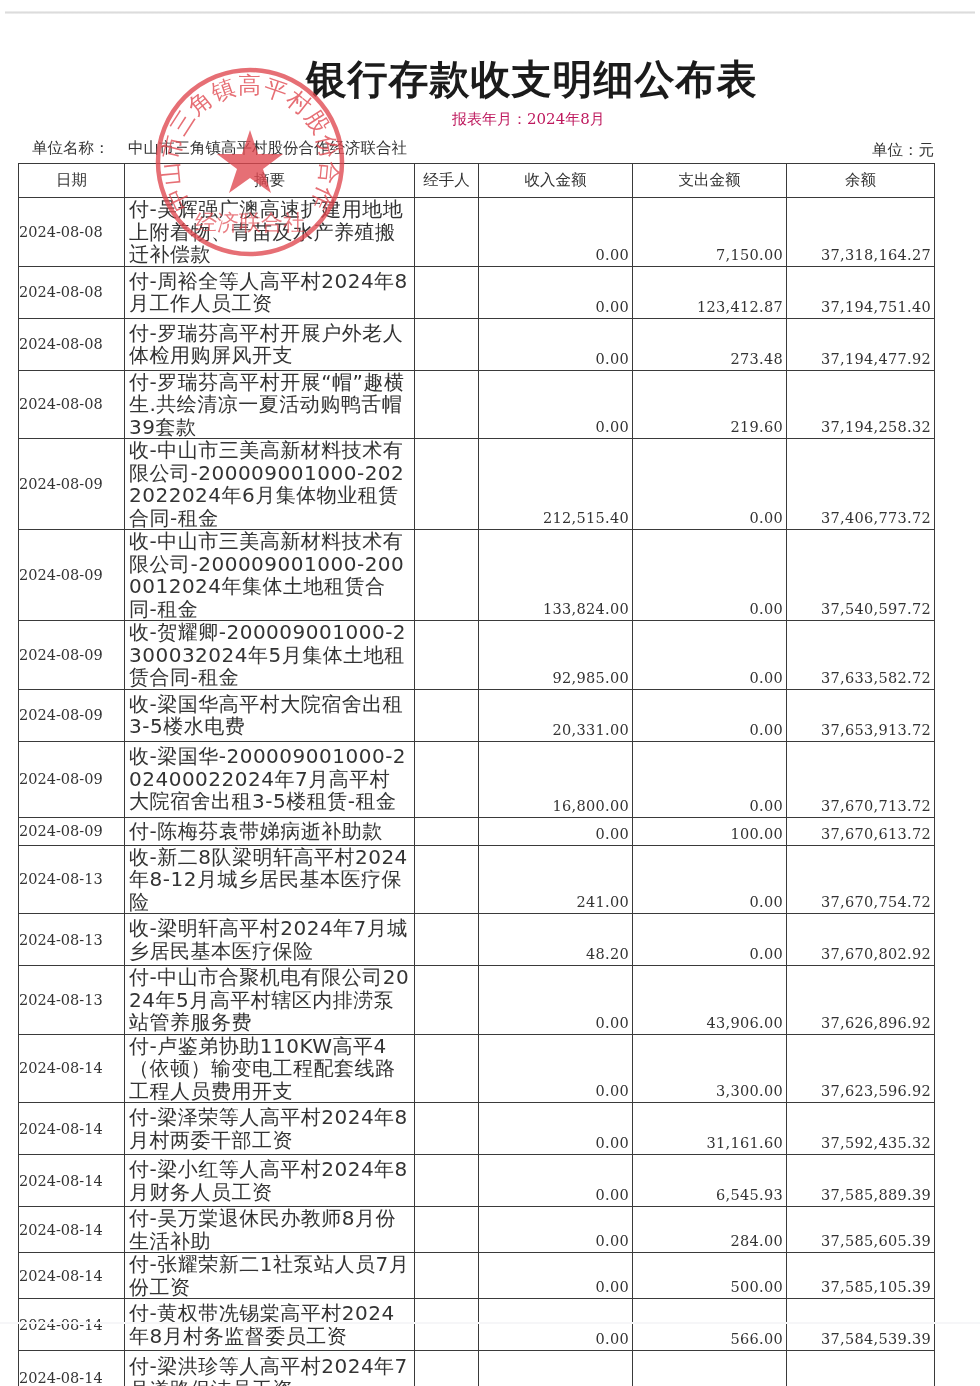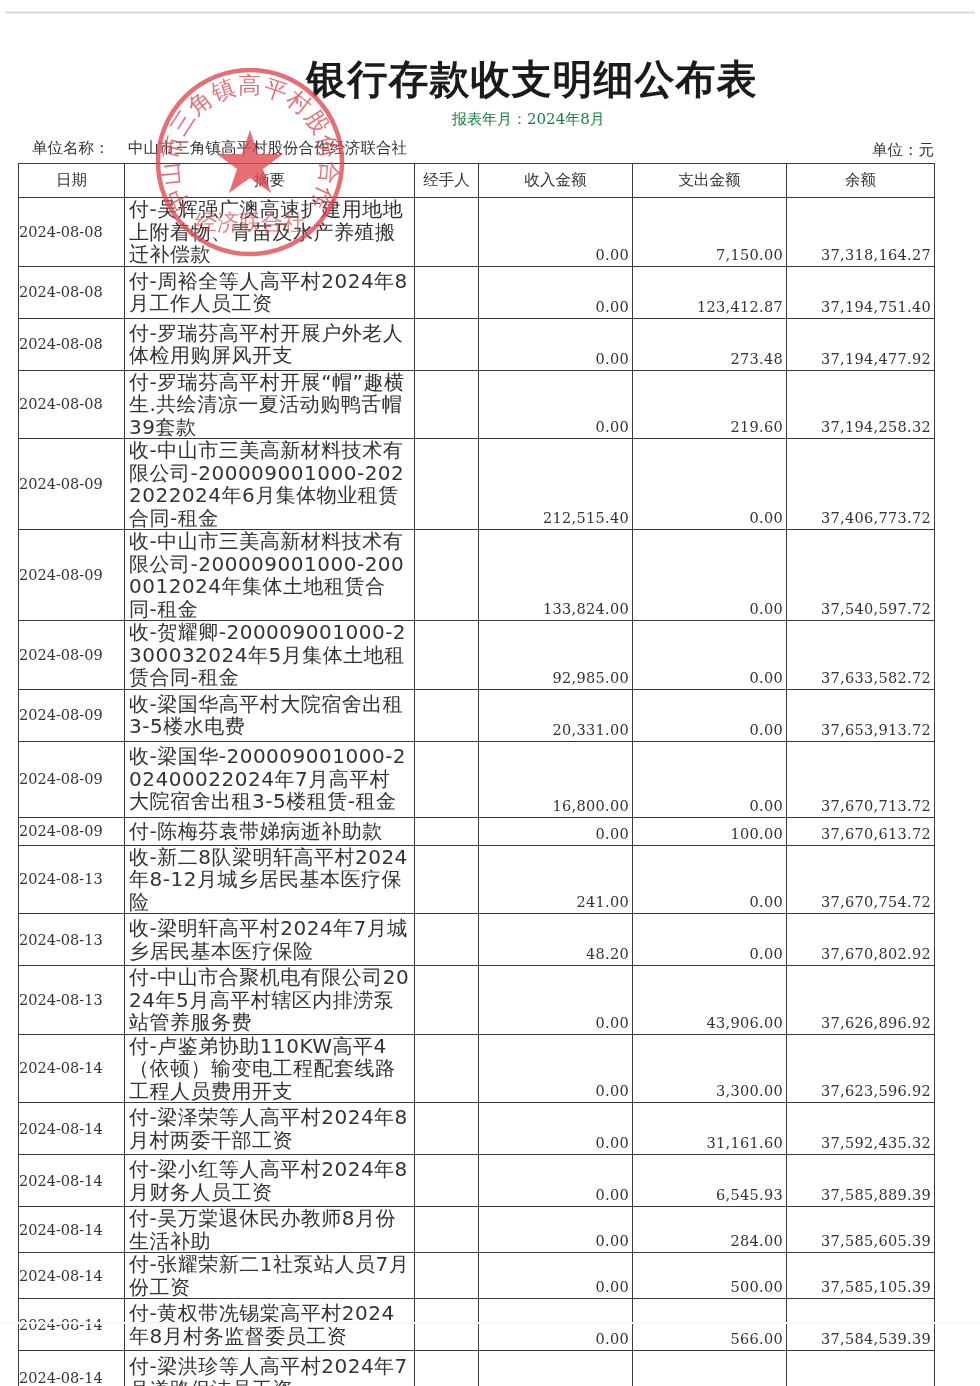--- a/index.html
+++ b/index.html
@@ -5,21 +5,21 @@
   html, body { margin: 0; padding: 0; }
   body {
     width: 980px; height: 1386px; background: #ffffff; position: relative;
     font-family: "DejaVu Serif", "Liberation Serif", serif; color: #2a2a2a; overflow: hidden;
   }
   .scan-edge { position: absolute; left: 5px; top: 11px; width: 970px; height: 3px;
     background: linear-gradient(#f3f3f3, #dcdcdc, #f3f3f3); }
   .title { position: absolute; left: 0; width: 980px; top: 52px; text-align: center;
     font-family: "DejaVu Sans", sans-serif; font-size: 40px; font-weight: bold; letter-spacing: 1px;
     color: #1b1b1b; padding-left: 84px; box-sizing: border-box; }
-  .period { position: absolute; top: 110px; left: 452px; font-size: 15px; color: #15803d; }
+  .period { position: absolute; top: 110px; left: 452px; font-size: 15px; color: #be185d; }
   .unit-name-label { position: absolute; top: 138px; left: 32px; font-size: 15.5px; color: #333; }
   .unit-name-value { position: absolute; top: 138px; left: 128px; font-size: 15.5px; color: #333; }
   .unit-label { position: absolute; top: 140px; left: 872px; font-size: 15.5px; color: #333; }
 
   table.ledger { position: absolute; left: 18px; top: 163px; border-collapse: collapse; table-layout: fixed; }
   table.ledger th, table.ledger td { border: 1.4px solid #3a3a3a; padding: 0; }
   table.ledger th { font-weight: normal; font-size: 15.5px; height: 33px; text-align: center; color: #333; font-family: "DejaVu Sans", sans-serif; }
   table.ledger td.date { text-align: left; font-size: 14.5px; vertical-align: middle; color: #333; }
   table.ledger td.summary { font-size: 20px; line-height: 22.5px; padding: 0 4px 0 4px; vertical-align: middle; color: #333;
      font-family: "DejaVu Sans", sans-serif; letter-spacing: 0.5px; word-break: break-all; }

